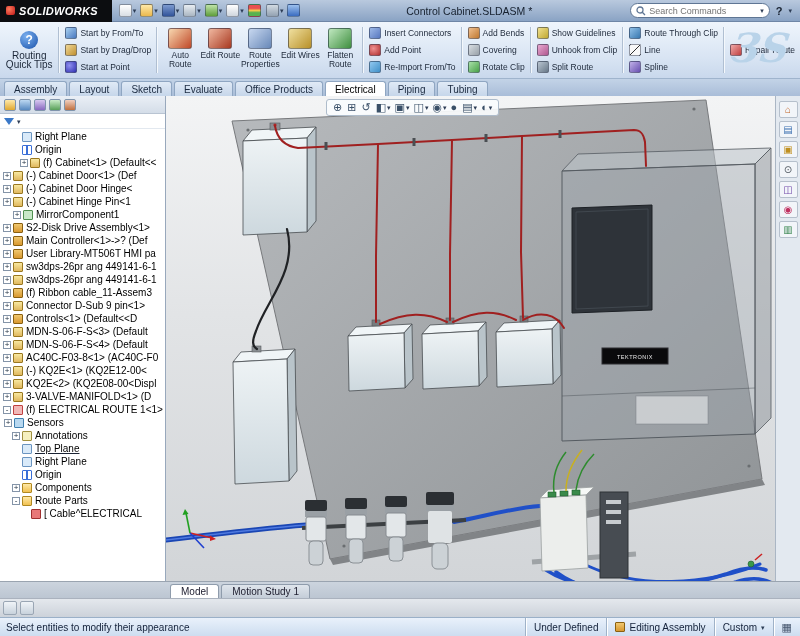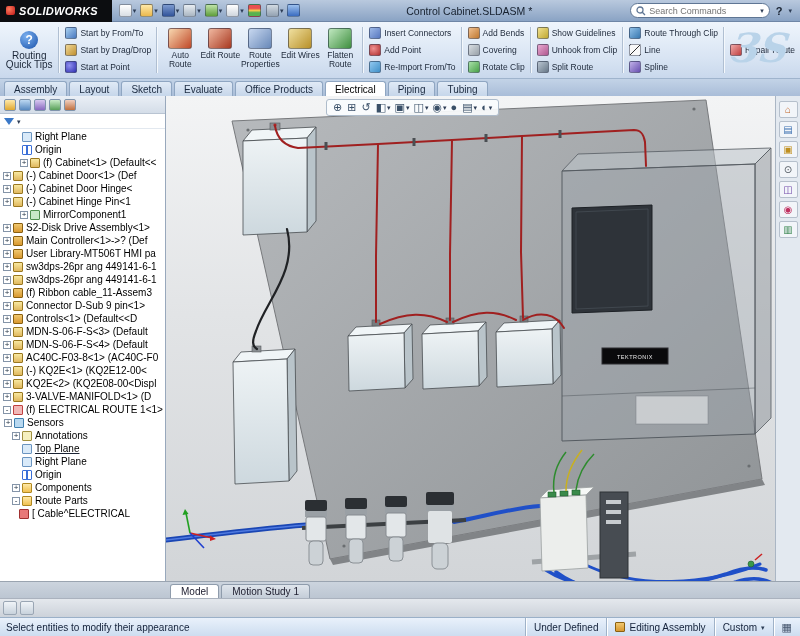--- a/index.html
+++ b/index.html
@@ -422,21 +422,21 @@
             <span class="tlabel">(-) Cabinet Door Hinge&lt;</span>
           </div>
 
           <div class="trow" style="padding-left: 3px;">
             <span class="exp plus"></span>
             <span class="ti part"></span>
             <span class="tlabel">(-) Cabinet Hinge Pin&lt;1</span>
           </div>
 
 
-          <div class="trow" style="padding-left: 0; margin-left: 20px;">
+          <div class="trow" style="padding-left: 13px;">
             <span class="exp plus"></span>
             <span class="ti mirror"></span>
             <span class="tlabel">MirrorComponent1</span>
           </div>
 
           <div class="trow" style="padding-left: 3px;">
             <span class="exp plus"></span>
             <span class="ti asm"></span>
             <span class="tlabel">S2-Disk Drive Assembly&lt;1&gt;</span>
           </div>
@@ -561,21 +561,21 @@
             <span class="ti folder"></span>
             <span class="tlabel">Components</span>
           </div>
 
           <div class="trow" style="padding-left: 12px;">
             <span class="exp minus"></span>
             <span class="ti folder"></span>
             <span class="tlabel">Route Parts</span>
           </div>
 
-          <div class="trow" style="padding-left: 9px;">
+          <div class="trow" style="padding-left: 21px;">
             <span class="exp none"></span>
             <span class="ti cable"></span>
             <span class="tlabel">[ Cable^ELECTRICAL</span>
           </div>
         </div>
     </div>
 
     <div class="viewport">
       <div class="hud">
 

